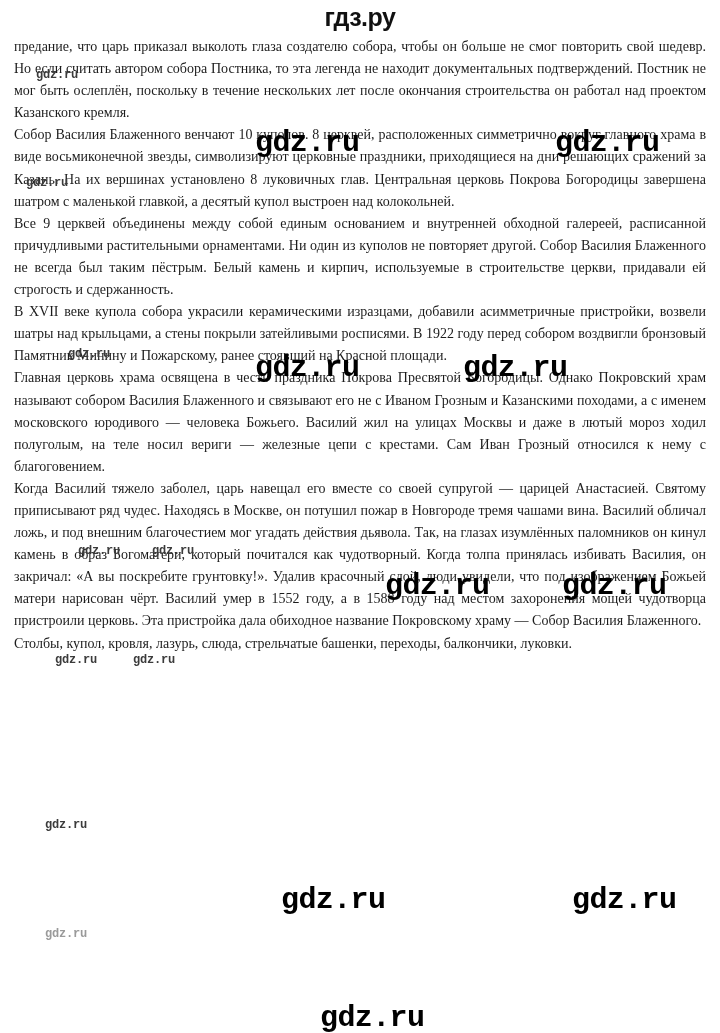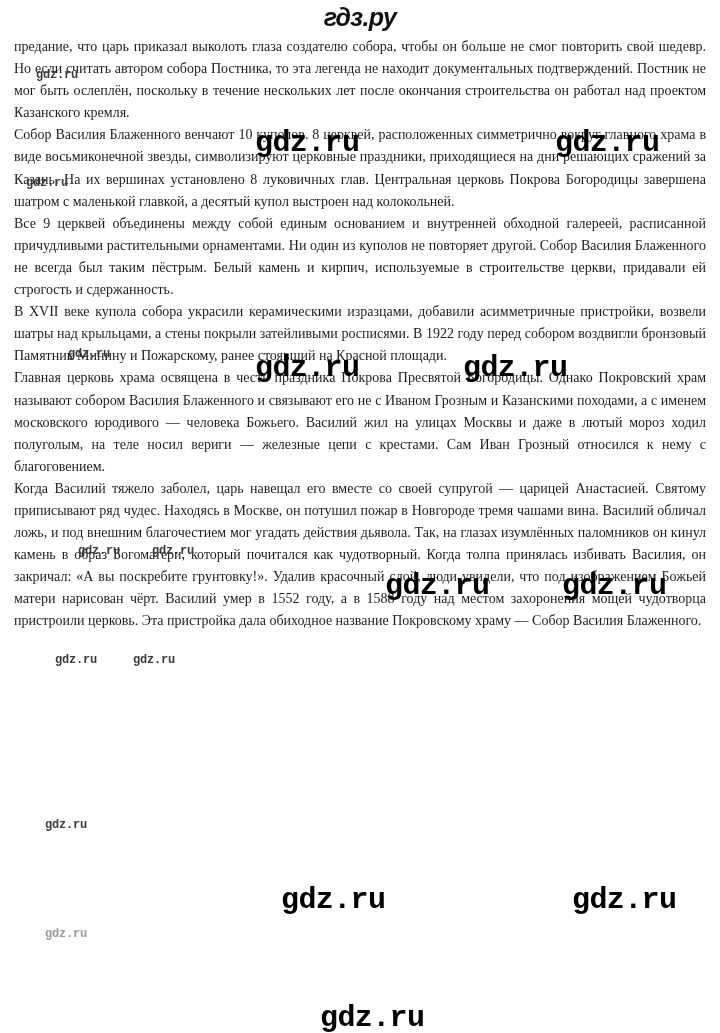--- a/index.html
+++ b/index.html
@@ -22,21 +22,20 @@
   
   .logo-bar {
     position: absolute;
     top: 0;
     left: 0;
     width: 720px;
     height: 34px;
     display: flex;
     align-items: center;
     justify-content: center;
-    font-style: italic;
   }
   .logo-text {
     font-family: "Liberation Sans", "DejaVu Sans", sans-serif;
     font-weight: bold;
     font-size: 25px;
     letter-spacing: -0.5px;
     color: #101010;
     line-height: 1;
   }
 
@@ -96,20 +95,21 @@
   </div>
 
   <div class="content">
     <p class="para">предание, что царь приказал выколоть глаза создателю собора, чтобы он больше не смог повторить свой шедевр. Но если считать автором собора Постника, то эта легенда не находит документальных подтверждений. Постник не мог быть ослеплён, поскольку в течение нескольких лет после окончания строительства он работал над проектом Казанского кремля.</p>
     <p class="para">Собор Василия Блаженного венчают 10 куполов. 8 церквей, расположенных симметрично вокруг главного храма в виде восьмиконечной звезды, символизируют церковные праздники, приходящиеся на дни решающих сражений за Казань. На их вершинах установлено 8 луковичных глав. Центральная церковь Покрова Богородицы завершена шатром с маленькой главкой, а десятый купол выстроен над колокольней.</p>
     <p class="para">Все 9 церквей объединены между собой единым основанием и внутренней обходной галереей, расписанной причудливыми растительными орнаментами. Ни один из куполов не повторяет другой. Собор Василия Блаженного не всегда был таким пёстрым. Белый камень и кирпич, используемые в строительстве церкви, придавали ей строгость и сдержанность.</p>
     <p class="para">В XVII веке купола собора украсили керамическими изразцами, добавили асимметричные пристройки, возвели шатры над крыльцами, а стены покрыли затейливыми росписями. В 1922 году перед собором воздвигли бронзовый Памятник Минину и Пожарскому, ранее стоявший на Красной площади.</p>
     <p class="para">Главная церковь храма освящена в честь праздника Покрова Пресвятой Богородицы. Однако Покровский храм называют собором Василия Блаженного и связывают его не с Иваном Грозным и Казанскими походами, а с именем московского юродивого — человека Божьего. Василий жил на улицах Москвы и даже в лютый мороз ходил полуголым, на теле носил вериги — железные цепи с крестами. Сам Иван Грозный относился к нему с благоговением.</p>
     <p class="para">Когда Василий тяжело заболел, царь навещал его вместе со своей супругой — царицей Анастасией. Святому приписывают ряд чудес. Находясь в Москве, он потушил пожар в Новгороде тремя чашами вина. Василий обличал ложь, и под внешним благочестием мог угадать действия дьявола. Так, на глазах изумлённых паломников он кинул камень в образ Богоматери, который почитался как чудотворный. Когда толпа принялась избивать Василия, он закричал: «А вы поскребите грунтовку!». Удалив красочный слой, люди увидели, что под изображением Божьей матери нарисован чёрт. Василий умер в 1552 году, а в 1588 году над местом захоронения мощей чудотворца пристроили церковь. Эта пристройка дала обиходное название Покровскому храму — Собор Василия Блаженного.</p>
     <div class="gap-sm"></div>
+    <p class="para last-word-list">Столбы, купол, кровля, лазурь, слюда, стрельчатые башенки, переходы, балкончики, луковки.</p>
   </div>
 
   <div id="wm-layer">
       <span class="wm wm-small" style="left: 36px; top: 69px;">gdz.ru</span>
       <span class="wm wm-big" style="left: 255px; top: 128px;">gdz.ru</span>
       <span class="wm wm-big" style="left: 555px; top: 128px;">gdz.ru</span>
       <span class="wm wm-small" style="left: 26px; top: 177px;">gdz.ru</span>
       <span class="wm wm-big" style="left: 255px; top: 353px;">gdz.ru</span>
       <span class="wm wm-big" style="left: 463px; top: 353px;">gdz.ru</span>
       <span class="wm wm-small" style="left: 68px; top: 348px;">gdz.ru</span>

